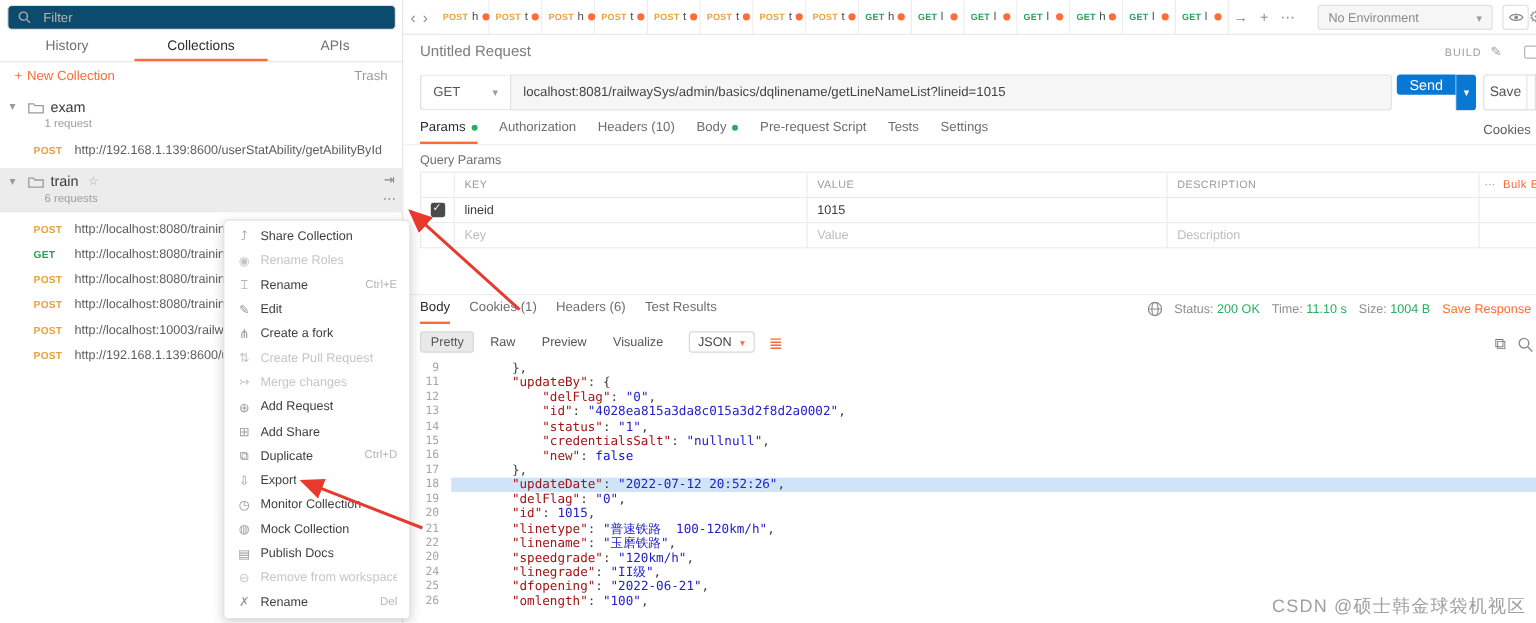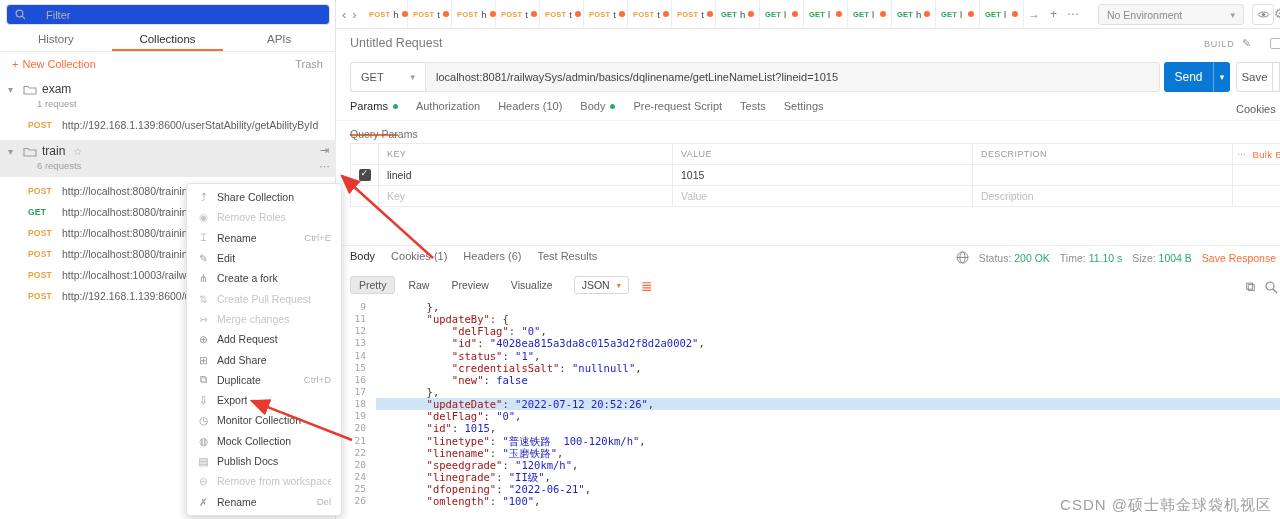--- a/index.html
+++ b/index.html
@@ -1,21 +1,21 @@
 <!DOCTYPE html>
 <html><head>
 <meta charset="utf-8">
 <style>
   * { box-sizing: border-box; margin: 0; padding: 0; }
   html,body { width:1280px; height:519px; overflow:hidden; }
   body { position:relative; font-family:"Liberation Sans", sans-serif; background:#fff; color:#333; font-size:12px; }
 
   
   .sidebar { position:absolute; left:0; top:0; width:336px; height:519px; background:#fff; border-right:1px solid #e4e4e4; z-index:1; }
-  .filter-box { position:absolute; left:6px; top:4px; width:324px; height:21px; border:1px solid #e2e2e2; border-radius:4px; background:#1d4ed8; display:flex; align-items:center; padding:0 8px; gap:20px; }
+  .filter-box { position:absolute; left:6px; top:4px; width:324px; height:21px; border:1px solid #e2e2e2; border-radius:4px; background:#0c4a6e; display:flex; align-items:center; padding:0 8px; gap:10px; }
   .filter-box .ph { color:#b3b3b3; font-size:11px; }
   .side-tabs { position:absolute; left:0; top:28px; width:100%; height:24px; display:flex; border-bottom:1px solid #e8e8e8; }
   .side-tab { flex:1; text-align:center; font-size:11.5px; color:#6f6f6f; line-height:22px; cursor:pointer; }
   .side-tab.active { color:#2d2d2d; border-bottom:2px solid #ff6c37; }
   .actions-row { position:absolute; left:0; top:54px; width:100%; height:20px; display:flex; justify-content:space-between; align-items:center; padding:0 12px; }
   .new-col { color:#ff6c37; font-size:11px; display:flex; gap:4px; align-items:center; cursor:pointer; }
   .trash-link { color:#9a9a9a; font-size:11px; cursor:pointer; }
 
   .col-block { position:absolute; left:0; width:336px; padding:4px 8px 4px 8px; }
   .col-block.selected { background:#ececec; }
@@ -63,28 +63,28 @@
   
   .req-title { position:absolute; left:14px; top:36px; font-size:12.5px; color:#7c7c7c; }
   .build-label { position:absolute; left:868px; top:39px; font-size:9px; letter-spacing:.8px; color:#9d9d9d; }
   .edit-pencil { position:absolute; left:906px; top:37px; color:#9a9a9a; font-size:11px; cursor:pointer; }
   .comment-cut { position:absolute; left:934px; top:38px; width:14px; height:11px; border:1px solid #b5b5b5; border-radius:2px; cursor:pointer; }
 
   
   .method-select { position:absolute; left:14px; top:62px; width:75px; height:30px; border:1px solid #dedede; border-right:none; border-radius:3px 0 0 3px; background:#fff; display:flex; align-items:center; justify-content:space-between; padding:0 10px; font-size:11px; color:#555; cursor:pointer; }
   .method-select .caret { color:#9c9c9c; font-size:9px; }
   .url-input { position:absolute; left:89px; top:62px; width:735px; height:30px; border:1px solid #e3e3e3; background:#f6f6f6; font-size:11px; color:#444; padding:0 10px; font-family:"Liberation Sans", sans-serif; border-radius:0 3px 3px 0; }
-  .send-btn { position:absolute; left:828px; top:62px; width:49px; height:30px; background:#0878d4; color:#fff; font-size:12px; border:none; border-radius:3px 0 0 3px; cursor:pointer; }
+  .send-btn { position:absolute; left:828px; top:62px; width:49px; height:17px; background:#0878d4; color:#fff; font-size:12px; border:none; border-radius:3px 0 0 3px; cursor:pointer; }
   .send-caret { position:absolute; left:877px; top:62px; width:17px; height:30px; background:#0878d4; border-left:1px solid rgba(255,255,255,.35); border-radius:0 3px 3px 0; color:#fff; font-size:9px; display:flex; align-items:center; justify-content:center; cursor:pointer; }
   .save-btn { position:absolute; left:900px; top:62px; width:37px; height:30px; background:#fff; border:1px solid #dedede; border-radius:3px 0 0 3px; font-size:11.5px; color:#555; cursor:pointer; }
   .save-caret { position:absolute; left:937px; top:62px; width:7px; height:30px; background:#fff; border:1px solid #dedede; border-left:none; cursor:pointer; }
 
   
   .rq-tabs { position:absolute; left:14px; top:100px; height:21px; display:flex; gap:18px; align-items:flex-start; }
-  .rq-tab { font-size:11px; color:#6e6e6e; display:flex; align-items:center; gap:5px; padding-bottom:22px; cursor:pointer; }
+  .rq-tab { font-size:11px; color:#6e6e6e; display:flex; align-items:center; gap:5px; padding-bottom:6px; cursor:pointer; }
   .rq-tab.active { color:#2b2b2b; border-bottom:2px solid #ff6c37; }
   .gdot { width:5px; height:5px; border-radius:50%; background:#27ae60; }
   .rq-tabs-border { position:absolute; left:0; top:120px; width:944px; border-bottom:1px solid #f0f0f0; }
   .cookies-row { position:absolute; left:900px; top:103px; display:flex; gap:14px; font-size:11px; color:#5c5c5c; }
   .cookies-row span { cursor:pointer; }
 
   .section-title { position:absolute; left:14px; top:128px; font-size:10.5px; color:#6d6d6d; }
 
   
   .ptable { position:absolute; left:14px; top:143px; width:930px; border-top:1px solid #ebebeb; }
@@ -222,21 +222,21 @@
     </div>
 </aside>
 
 <div class="context-menu" id="context-menu">
     <div class="cm-item">
       <span class="cm-ic">⤴</span>
       <span class="cm-label">Share Collection</span>
     </div>
     <div class="cm-item disabled">
       <span class="cm-ic">◉</span>
-      <span class="cm-label">Remove Roles</span>
+      <span class="cm-label">Rename Roles</span>
     </div>
     <div class="cm-item">
       <span class="cm-ic">⌶</span>
       <span class="cm-label">Rename</span>
       <span class="cm-sc">Ctrl+E</span>
     </div>
     <div class="cm-item">
       <span class="cm-ic">✎</span>
       <span class="cm-label">Edit</span>
     </div>

